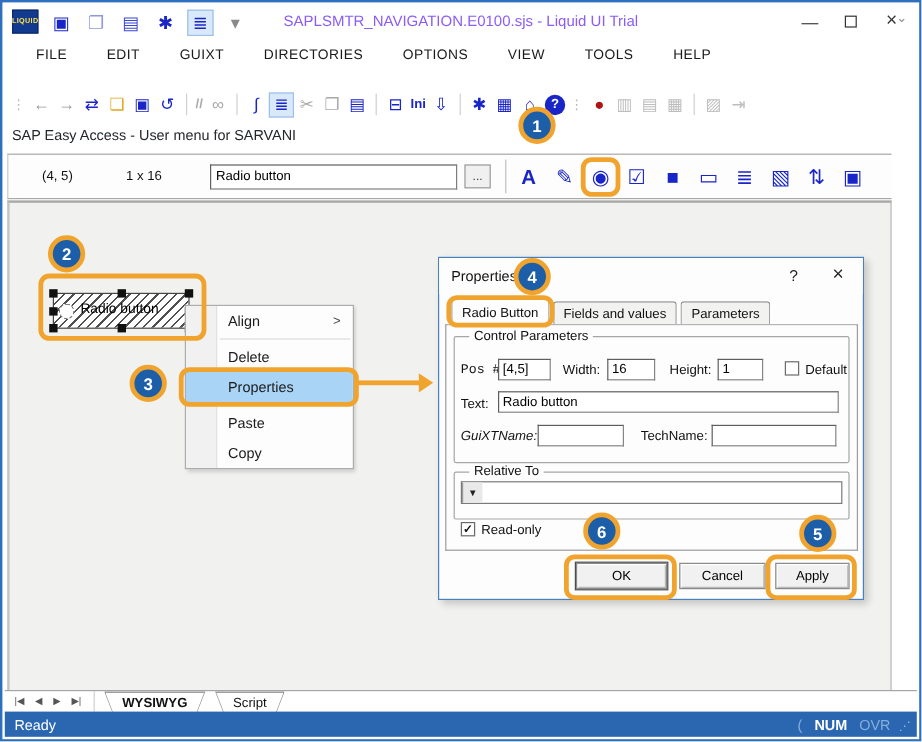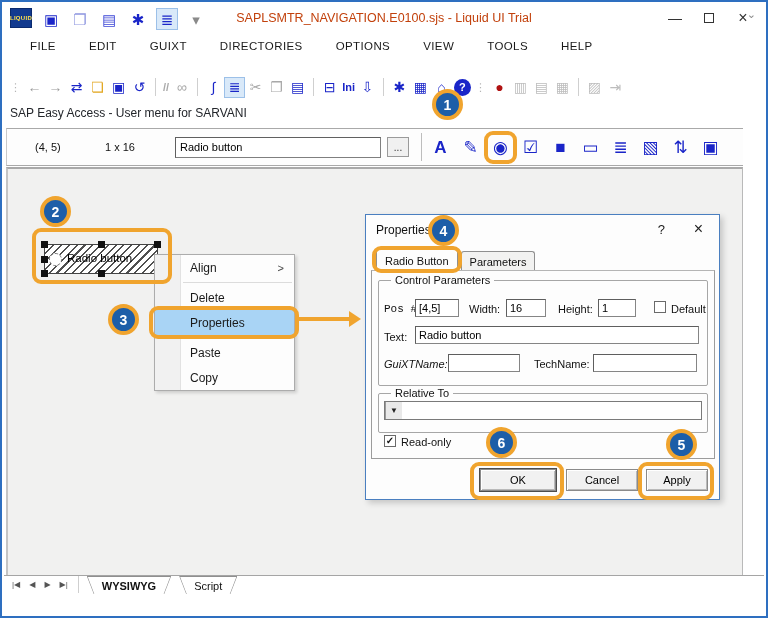--- a/index.html
+++ b/index.html
@@ -9,21 +9,21 @@
 
   
   .titlebar { position:absolute; left:2px; top:2px; right:2px; height:28px; background:#fff; }
   .app-icon { position:absolute; left:6px; top:4px; width:22px; height:20px; background:#123a8f;
               color:#ffe14d; font-size:6px; font-weight:bold; display:flex; align-items:center;
               justify-content:center; border:1px solid #0a2a6e; letter-spacing:.3px; }
   .qat { position:absolute; left:36px; top:2px; height:26px; display:flex; align-items:center; gap:7px; }
   .qat .ticon { width:22px; height:22px; display:flex; align-items:center; justify-content:center;
                 font-size:15px; }
   .title-text { position:absolute; left:170px; right:170px; top:0; height:28px; display:flex;
-                align-items:center; justify-content:center; font-size:12.5px; color:#c2410c; white-space:nowrap; }
+                align-items:center; justify-content:center; font-size:12.5px; color:#8b5cf6; white-space:nowrap; }
   .wbtns { position:absolute; right:4px; top:0; height:28px; display:flex; align-items:center; }
   .wbtn { width:34px; height:26px; display:flex; align-items:center; justify-content:center;
           color:#333; font-size:14px; }
   .maxbox { width:10px; height:10px; border:1px solid #333; display:inline-block; }
 
   
   .menubar { position:absolute; left:2px; top:30px; right:2px; height:28px; background:#fff;
              display:flex; align-items:center; padding-left:26px; gap:0; }
   .menu-item { font-size:11.5px; color:#1a1a1a; padding:4px 0; margin-right:33px; letter-spacing:.4px; }
   .menu-chevron { position:absolute; right:10px; top:6px; color:#8a8a8a; font-size:11px; }
@@ -296,20 +296,23 @@
       <span class="cap">Properties</span>
       <span class="dlg-help">?</span>
       <span class="dlg-close">×</span>
     </div>
     <div class="tabstrip">
         <div class="tab active">
           <span>Radio Button</span>
           <span class="ring" style="inset: -4px -5px -2px;"></span>
         </div>
         <div class="tab">
+          <span>Fields and values</span>
+        </div>
+        <div class="tab">
           <span>Parameters</span>
         </div>
       </div>
     <div class="tabpage"></div>
 
     <div class="groupbox" style="left:12px; top:65px; width:330px; height:106px;">
       <span class="group-label">Control Parameters</span>
     </div>
     <span class="fld-label" style="left:18px; top:88px;font-family:Liberation Mono, monospace;">Pos #</span>
     <input class="fld" style="left: 49px; top: 84px; width: 44px;" value="[4,5]">
@@ -368,14 +371,23 @@
     <div style="display:flex; align-items:stretch;">
         <div class="sheet-outer active">
           <div class="sheet-inner">WYSIWYG</div>
         </div>
         <div class="sheet-outer">
           <div class="sheet-inner">Script</div>
         </div>
       </div>
   </div>
 
+  <div class="statusbar">
+    <span class="status-ready">Ready</span>
+    <span class="status-right">
+        <span class="ind dim">(</span>
+        <span class="ind bright">NUM</span>
+        <span class="ind dim">OVR</span>
+      </span>
+    <span class="grip-dots">⋰</span>
+  </div>
 
 </div>
 
 </body></html>

